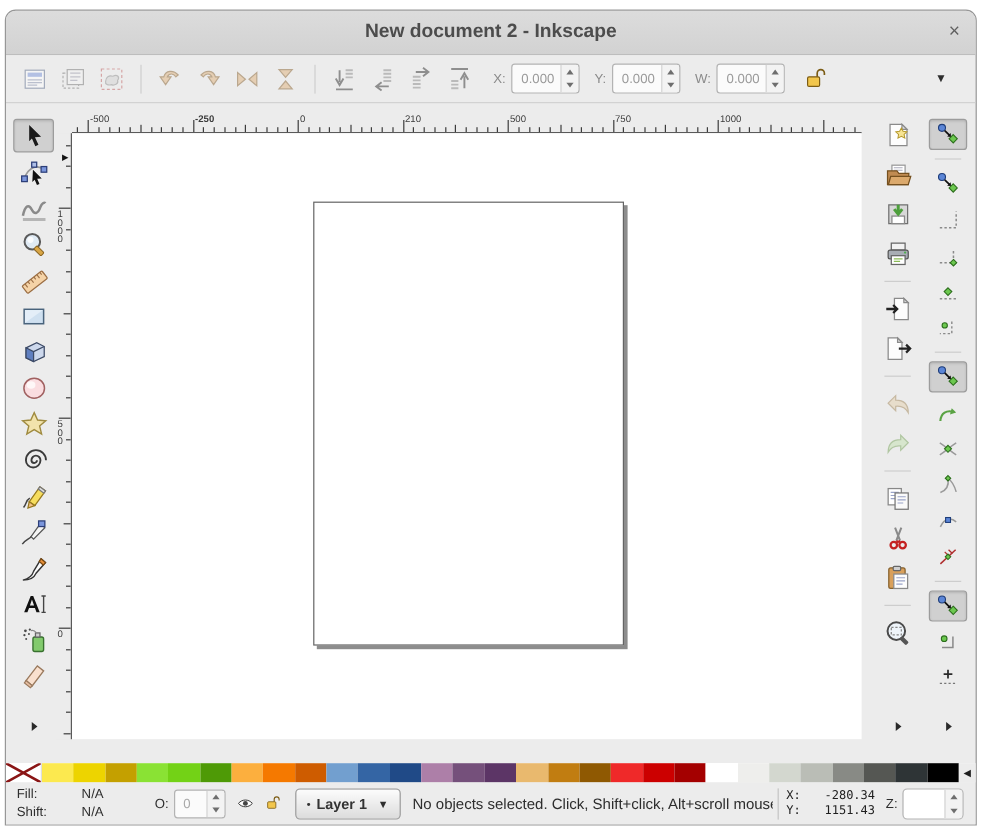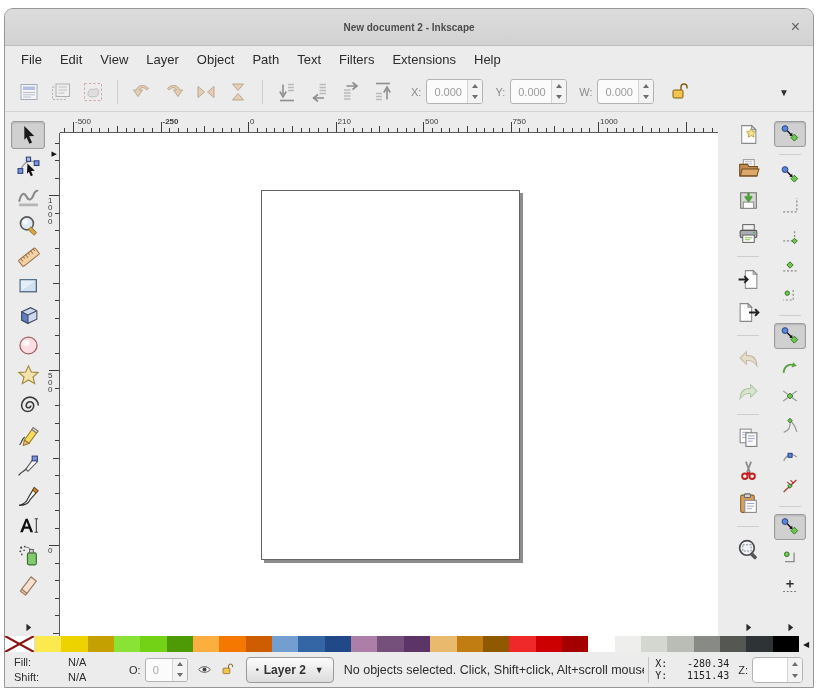--- a/index.html
+++ b/index.html
@@ -4,21 +4,21 @@
 <style>
   html,body{margin:0;padding:0;width:819px;height:690px;overflow:hidden;background:#fff;
     font-family:"Liberation Sans",sans-serif;}
   *{box-sizing:border-box;}
   .win{position:absolute;left:4px;top:8px;width:810px;height:680px;background:#ececec;
     border:1px solid #979797;border-radius:9px 9px 0 0;overflow:hidden;}
   
   .titlebar{position:relative;height:37px;background:linear-gradient(#dcdcdc,#d2d2d2);
     border-bottom:1px solid #bdbdbd;border-radius:8px 8px 0 0;
     display:flex;align-items:center;justify-content:center;}
-  .title{font-size:10px;font-weight:bold;color:#4c4c4c;}
+  .title{font-size:16px;font-weight:bold;color:#4c4c4c;}
   .closebtn{position:absolute;right:13px;top:50%;transform:translateY(-50%);
     color:#5f5f5f;font-size:16px;line-height:1;}
   
   .menubar{height:26px;display:flex;align-items:center;padding-left:7px;}
   .menu-item{padding:4px 9px;font-size:13px;color:#2b2b2b;}
   
   .toolctl{height:40px;border-bottom:1px solid #d2d2d2;display:flex;align-items:center;
     padding-left:8px;position:relative;}
   .tbtn{width:30px;height:30px;margin:0 1px;display:flex;align-items:center;justify-content:center;opacity:.5;}
   .tsep{width:1px;height:24px;background:#cdcdcd;margin:0 8px;}
@@ -29,21 +29,21 @@
   .spin .arrows{display:flex;flex-direction:column;border-left:1px solid #d4d4d4;width:15px;background:#f3f3f3;}
   .spin .arrows span{flex:1;display:flex;align-items:center;justify-content:center;}
   .au::after{content:"";border-left:3.5px solid transparent;border-right:3.5px solid transparent;
     border-bottom:4.5px solid #6e6e6e;}
   .ad::after{content:"";border-left:3.5px solid transparent;border-right:3.5px solid transparent;
     border-top:4.5px solid #6e6e6e;}
   .tc-lock{width:20px;height:20px;margin-left:16px;}
   .tc-overflow{position:absolute;right:24px;top:50%;transform:translateY(-50%);
     font-size:10px;color:#2e2e2e;}
   
-  .main{position:absolute;top:108px;left:0;right:0;height:524px;padding-left:32px;}
+  .main{position:absolute;top:86px;left:0;right:0;height:524px;padding-left:32px;}
   .toolbox{position:absolute;left:2px;top:4px;width:42px;height:514px;
     display:flex;flex-direction:column;align-items:center;gap:2px;}
   .toolbox .ibtn{width:34px;height:28px;}
   .rcorner{position:absolute;left:42px;top:0;width:13px;height:16px;background:#ececec;}
   .hruler{position:absolute;left:55px;top:0;width:658px;height:16px;background:#ececec;
     border-bottom:1px solid #5a5a5a;overflow:hidden;}
   .vruler{position:absolute;left:41px;top:16px;width:14px;height:505px;background:#ececec;
     border-right:1px solid #5a5a5a;overflow:hidden;}
   .htick{position:absolute;bottom:0;width:1px;background:#3c3c3c;}
   .hlabel{position:absolute;top:0;font-size:8px;color:#3c3c3c;}
@@ -106,32 +106,20 @@
 </head>
 <body>
 
 <div class="win">
 
   <div class="titlebar">
     <span class="title">New document 2 - Inkscape</span>
     <span class="closebtn">×</span>
   </div>
 
-  <div class="menubar" id="menubar">
-      <span class="menu-item">File</span>
-      <span class="menu-item">Edit</span>
-      <span class="menu-item">View</span>
-      <span class="menu-item">Layer</span>
-      <span class="menu-item">Object</span>
-      <span class="menu-item">Path</span>
-      <span class="menu-item">Text</span>
-      <span class="menu-item">Filters</span>
-      <span class="menu-item">Extensions</span>
-      <span class="menu-item">Help</span>
-    </div>
 
   <div class="toolctl" id="toolctl">
       <span class="tbtn">
         <span class="icon ">
           <svg viewBox="0 0 22 22" xmlns="http://www.w3.org/2000/svg">
             <rect x="3" y="3.5" width="16" height="15" fill="#fff" stroke="#5a6b8c"></rect>
             <rect x="5" y="5.5" width="12" height="3.5" fill="#7b96dc"></rect>
             <path d="M5 11.5 h12 M5 13.8 h12 M5 16 h8" stroke="#8a94b0"></path>
           </svg>
         </span>
@@ -868,21 +856,21 @@
         </svg>
       </span>
     <span class="mini-icon" id="llock-slot">
         <svg viewBox="0 0 22 22" xmlns="http://www.w3.org/2000/svg">
           <rect x="3" y="9" width="10" height="8" rx="1.2" fill="#f2c64c" stroke="#7c5c14"></rect>
           <path d="M11 9 L11 6 a3 3 0 0 1 6 0 L17 7.5" fill="none" stroke="#7c5c14" stroke-width="1.4"></path>
         </svg>
       </span>
     <div class="layer-btn">
       <span class="bullet">•</span>
-      <span>Layer 2</span>
+      <span>Layer 1</span>
       <span class="dd">▼</span>
     </div>
     <div class="msg">No objects selected. Click, Shift+click, Alt+scroll mouse .</div>
     <div class="coords">
       <div>
         <span>X:</span>
         <span class="cv">-280.34</span>
       </div>
       <div>
         <span>Y:</span>

